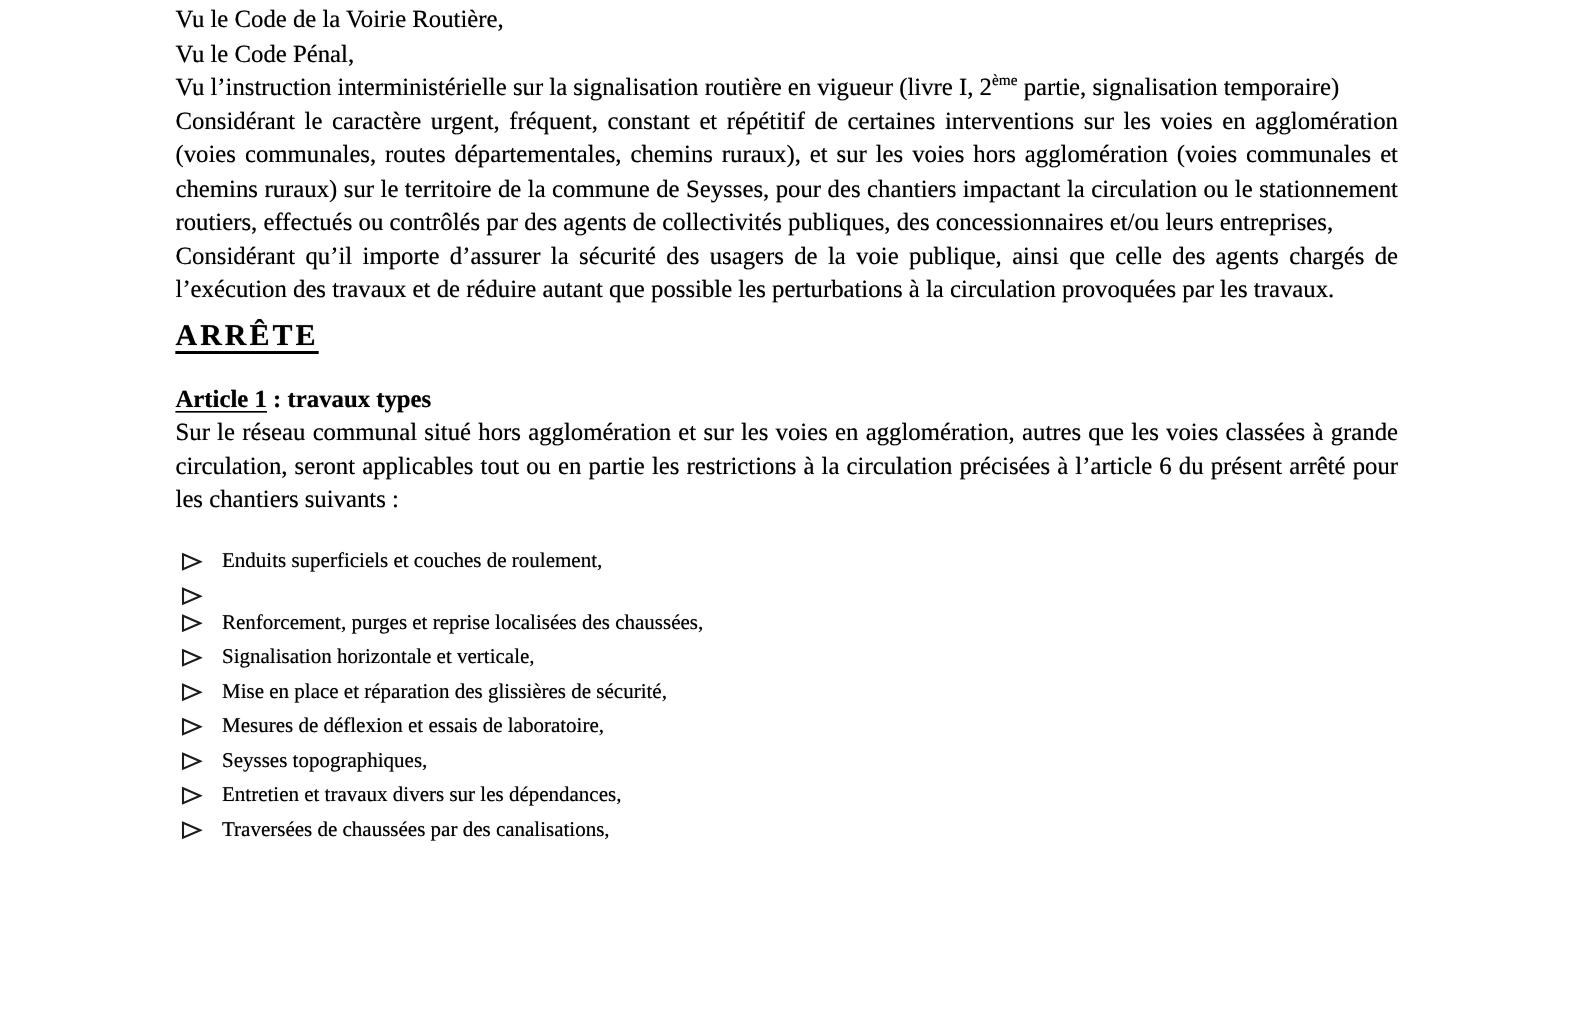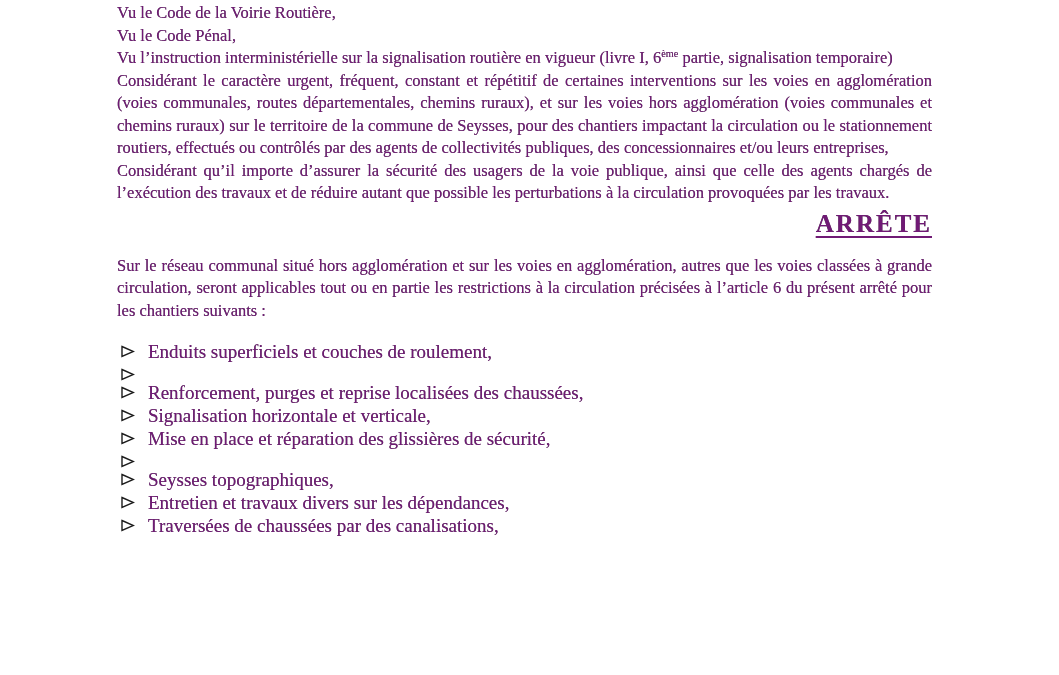--- a/index.html
+++ b/index.html
@@ -7,21 +7,21 @@
     padding: 0;
     background: #ffffff;
   }
   .page {
     position: relative;
     width: 1059px;
     height: 675px;
     background: #ffffff;
     overflow: hidden;
     font-family: "Liberation Serif", "DejaVu Serif", serif;
-    color: #701a75;
+    color: #000000;
   }
   .text-column {
     position: absolute;
     left: 117px;
     top: 2px;
     width: 815px;
   }
   p {
     margin: 0;
     font-size: 16.5px;
@@ -32,22 +32,22 @@
   p.single {
     text-align: left;
   }
   sup.sup {
     font-size: 0.62em;
     vertical-align: super;
     line-height: 0;
   }
   .arrete-heading {
     margin: 4px 0 16px 0;
-    text-align: right;
-    font-size: 25px;
+    text-align: left;
+    font-size: 20px;
     line-height: 30px;
     font-weight: bold;
     letter-spacing: 2px;
     text-shadow: 0 0 0.6px rgba(20,20,20,0.7);
   }
   .arrete-heading .underlined {
     text-decoration: underline;
     text-underline-offset: 4px;
   }
   .article-heading {
@@ -60,51 +60,52 @@
   }
   ul.works-list {
     list-style: none;
     margin: 18px 0 0 0;
     padding: 0 0 0 4px;
   }
   ul.works-list li {
     display: flex;
     align-items: flex-start;
     gap: 13px;
-    font-size: 19px;
+    font-size: 14px;
     line-height: 23px;
     text-shadow: 0 0 0.5px rgba(20,20,20,0.65);
   }
   .arrow-bullet {
     flex: 0 0 auto;
     margin-top: 5px;
   }
 </style>
 </head>
 <body>
 
 <div class="page">
   <div class="text-column">
 
     <p class="single">Vu le Code de la Voirie Routière,</p>
 
 
     <p class="single">Vu le Code Pénal,</p>
 
-    <p><span>Vu l’instruction interministérielle sur la signalisation routière en vigueur (livre I, 6</span><sup class="sup">ème</sup><span> partie, signalisation temporaire)</span></p>
+    <p><span>Vu l’instruction interministérielle sur la signalisation routière en vigueur (livre I, 2</span><sup class="sup">ème</sup><span> partie, signalisation temporaire)</span></p>
 
 
     <p>Considérant le caractère urgent, fréquent, constant et répétitif de certaines interventions sur les voies en agglomération (voies communales, routes départementales, chemins ruraux), et sur les voies hors agglomération (voies communales et chemins ruraux) sur le territoire de la commune de Seysses, pour des chantiers impactant la circulation ou le stationnement routiers, effectués ou contrôlés par des agents de collectivités publiques, des concessionnaires et/ou leurs entreprises,</p>
 
     <p>Considérant qu’il importe d’assurer la sécurité des usagers de la voie publique, ainsi que celle des agents chargés de l’exécution des travaux et de réduire autant que possible les perturbations à la circulation provoquées par les travaux.</p>
 
     <div class="arrete-heading">
       <span class="underlined">ARRÊTE</span>
     </div>
 
+    <p class="article-heading single"><span class="underlined">Article 1</span><span> : travaux types</span></p>
 
     <p>Sur le réseau communal situé hors agglomération et sur les voies en agglomération, autres que les voies classées à grande circulation, seront applicables tout ou en partie les restrictions à la circulation précisées à l’article 6 du présent arrêté pour les chantiers suivants :</p>
 
     <ul class="works-list">
       <li>
         <svg class="arrow-bullet" width="14" height="13" viewBox="0 0 14 13">
             <polygon points="1,1.5 12.5,6.5 1,11.5" fill="#ffffff" stroke="#1c1c1c" stroke-width="1.4"></polygon>
           </svg>
         <span>Enduits superficiels et couches de roulement,</span>
       </li>
@@ -128,20 +129,21 @@
       <li>
         <svg class="arrow-bullet" width="14" height="13" viewBox="0 0 14 13">
             <polygon points="1,1.5 12.5,6.5 1,11.5" fill="#ffffff" stroke="#1c1c1c" stroke-width="1.4"></polygon>
           </svg>
         <span>Mise en place et réparation des glissières de sécurité,</span>
       </li>
       <li>
         <svg class="arrow-bullet" width="14" height="13" viewBox="0 0 14 13">
             <polygon points="1,1.5 12.5,6.5 1,11.5" fill="#ffffff" stroke="#1c1c1c" stroke-width="1.4"></polygon>
           </svg>
+        <span>Mesures de déflexion et essais de laboratoire,</span>
       </li>
       <li>
         <svg class="arrow-bullet" width="14" height="13" viewBox="0 0 14 13">
             <polygon points="1,1.5 12.5,6.5 1,11.5" fill="#ffffff" stroke="#1c1c1c" stroke-width="1.4"></polygon>
           </svg>
         <span>Seysses topographiques,</span>
       </li>
       <li>
         <svg class="arrow-bullet" width="14" height="13" viewBox="0 0 14 13">
             <polygon points="1,1.5 12.5,6.5 1,11.5" fill="#ffffff" stroke="#1c1c1c" stroke-width="1.4"></polygon>

